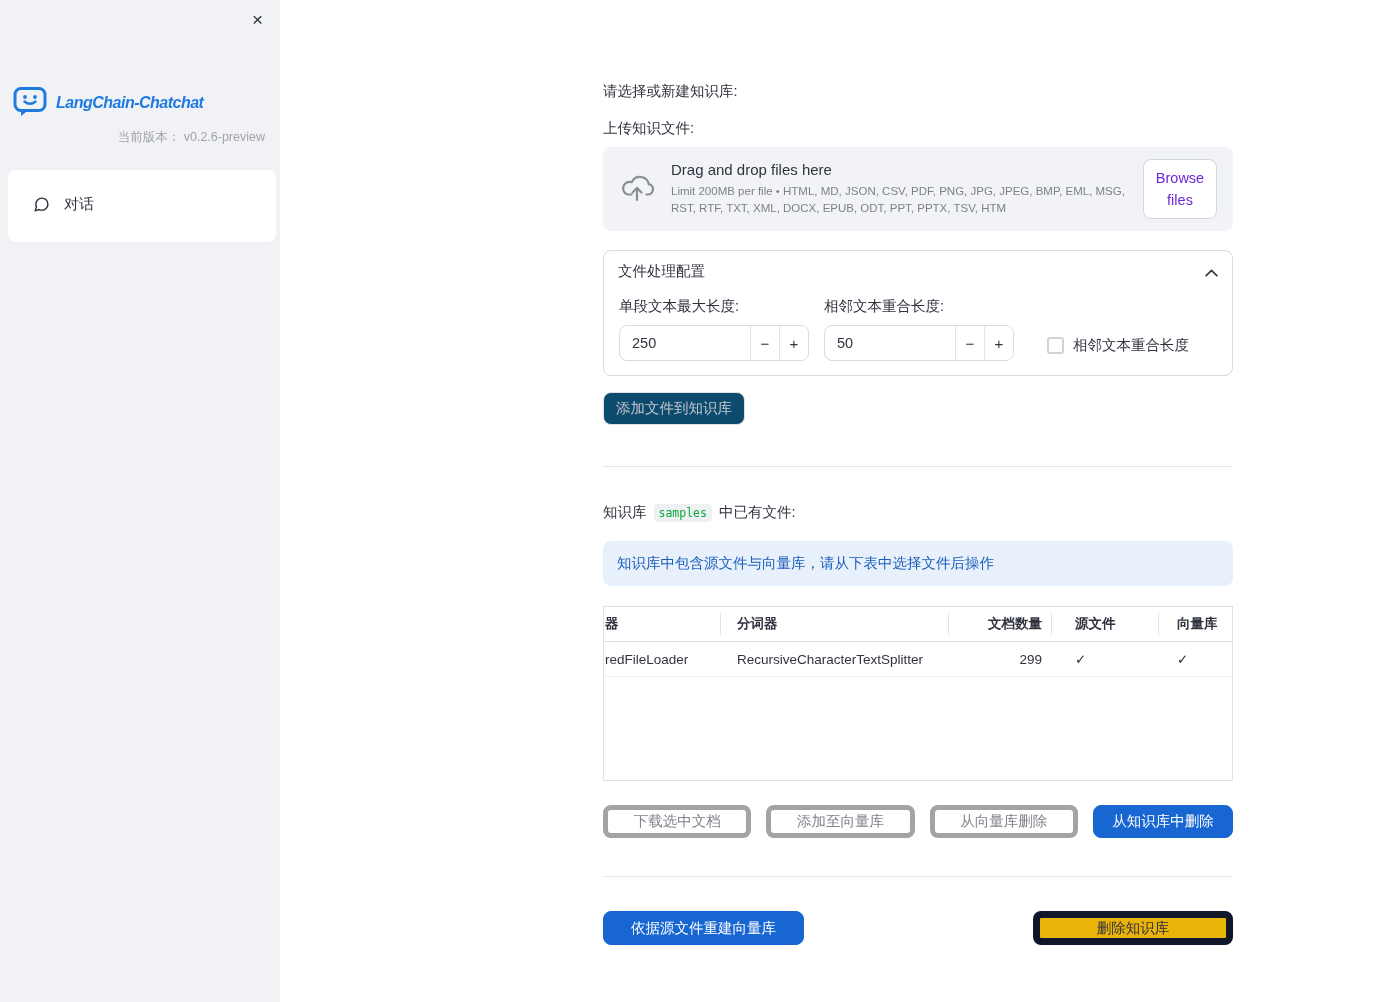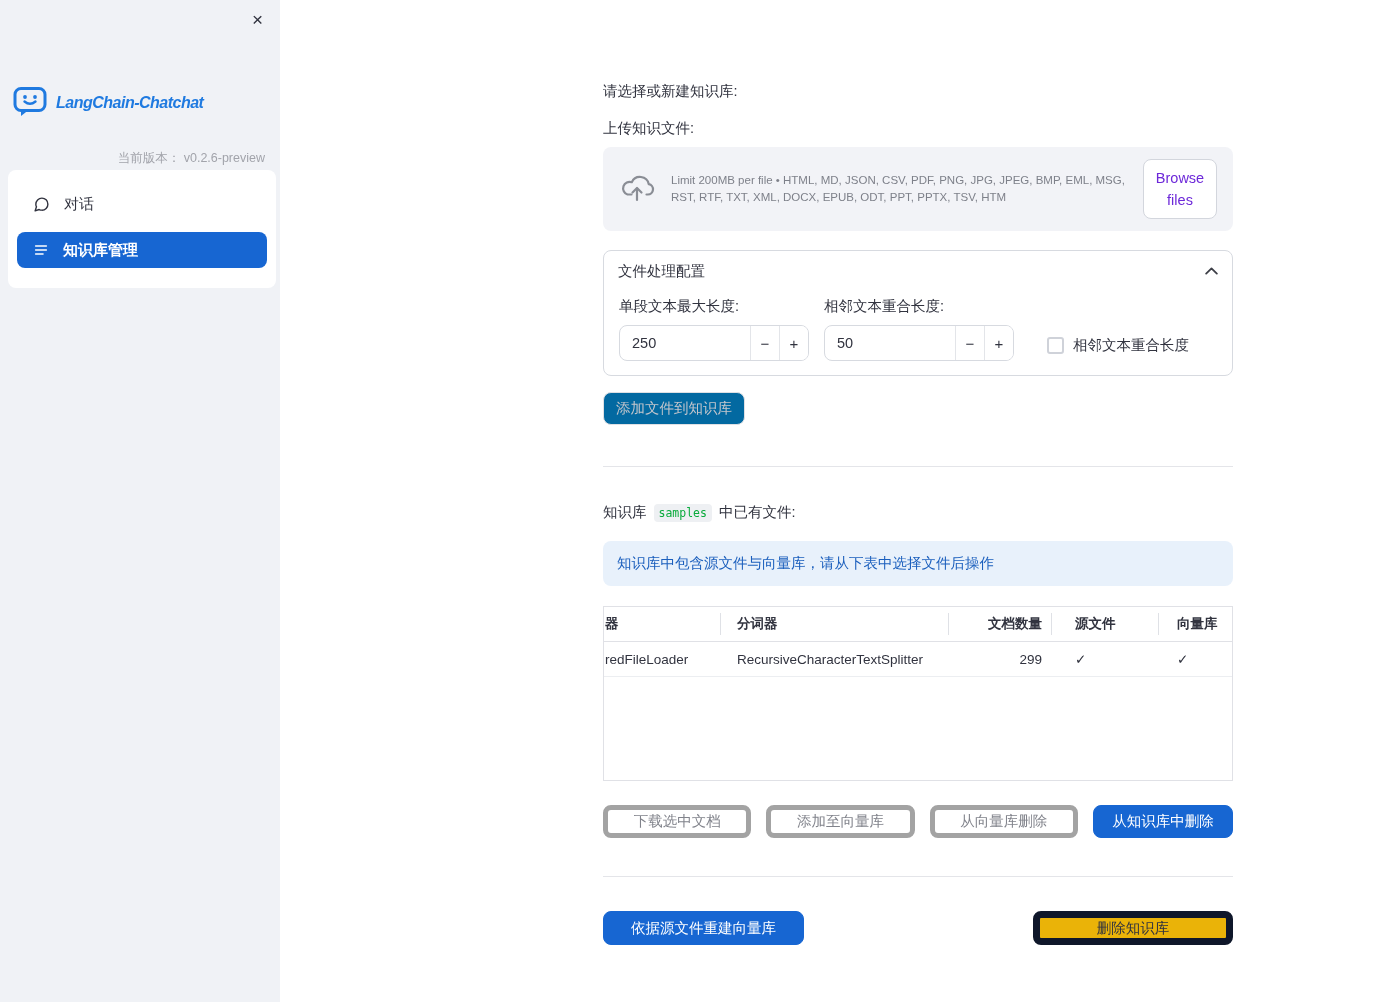--- a/index.html
+++ b/index.html
@@ -24,21 +24,21 @@
   }
   .logo-row {
     position: absolute; top: 86px; left: 13px;
     display: flex; align-items: center; gap: 9px; white-space: nowrap;
   }
   .logo-text {
     color: #1f7ae0; font-size: 16px; font-weight: bold; font-style: italic;
     letter-spacing: -0.5px;
   }
   .version {
-    position: absolute; top: 150px; right: 15px;
+    position: absolute; top: 129px; right: 15px;
     font-size: 12.5px; color: #a2a4ab;
   }
   .menu-card {
     position: absolute; top: 170px; left: 8px; right: 4px;
     background: #ffffff; border-radius: 8px; padding: 16px 9px 20px 9px;
   }
   .menu-item {
     display: flex; align-items: center; gap: 14px;
     height: 36px; padding: 0 10px 0 16px; border-radius: 8px;
     font-size: 15px; cursor: pointer; margin-bottom: 10px;
@@ -68,21 +68,21 @@
   .dz-sub { font-size: 11.5px; color: #7e818a; line-height: 1.45; }
   .browse-btn {
     background: #fff; border: 1px solid #d3d6dd; border-radius: 8px;
     width: 74px; padding: 7px 8px; font-size: 14.5px; text-align: center;
     line-height: 1.55; cursor: pointer; color: #6d28d9;
   }
   .expander {
     margin-top: 19px; border: 1px solid #d7dae0; border-radius: 8px;
   }
   .exp-header {
-    display: flex; align-items: flex-start; justify-content: space-between;
+    display: flex; align-items: center; justify-content: space-between;
     padding: 11px 14px 7px 14px; cursor: pointer;
   }
   .exp-body { display: flex; padding: 9px 14px 14px 15px; }
   .num-col { width: 190px; margin-right: 15px; }
   .num-label { font-size: 14.5px; margin-bottom: 9px; white-space: nowrap; }
   .num-input {
     height: 36px; border: 1px solid #d7dae0; border-radius: 8px;
     display: flex; align-items: stretch; background: #fff; overflow: hidden;
   }
   .num-value { flex: 1; display: flex; align-items: center; padding-left: 12px; }
@@ -95,21 +95,21 @@
   .checkbox {
     width: 17px; height: 17px; border: 2px solid #cfd2d9; border-radius: 3px;
     background: #fff; cursor: pointer; flex: none;
   }
   .btn {
     border-radius: 8px; font-size: 14.5px; cursor: pointer;
     display: inline-flex; align-items: center; justify-content: center;
     font-family: inherit;
   }
   .btn.secondary { background: #eab308; border: 7px solid #0f172a; color: #31333f; }
-  .btn.disabled-light { background: #0369a1; border: 1px solid #dfe0e4; color: #c4c6cc; cursor: default; }
+  .btn.disabled-light { background: #0c4a6e; border: 1px solid #dfe0e4; color: #c4c6cc; cursor: default; }
   .btn.disabled-mid { background: #fff; border: 5px solid #a3a3a3; color: #81838b; cursor: default; }
   .btn.primary { background: #1766d2; border: 1px solid #1766d2; color: #fff; }
   .add-btn { margin-top: 16px; height: 33px; padding: 0 12px; }
   hr.divider { border: none; border-top: 1px solid #e4e5e9; }
   .hr1 { margin-top: 41px; }
   .kb-line { margin-top: 36px; display: flex; align-items: flex-end; gap: 7px; font-size: 14.5px; }
   .kb-code {
     font-family: "DejaVu Sans Mono", "Liberation Mono", monospace;
     font-size: 11.5px; color: #09ab3b; background: #eef0f3;
     padding: 2px 5px; border-radius: 4px;
@@ -167,47 +167,40 @@
 
   <div class="menu-card">
     <div class="menu-item">
       <span class="mi">
         <svg width="17" height="17" viewBox="0 0 24 24" fill="none" stroke="#31333f" stroke-width="2" stroke-linejoin="round">
           <path d="M21 11.5a8.38 8.38 0 0 1-8.5 8.5 8.5 8.5 0 0 1-3.8-.9L3 21l1.9-5.7a8.38 8.38 0 0 1-.9-3.8 8.5 8.5 0 0 1 8.5-8.5 8.38 8.38 0 0 1 8.5 8.5z"></path>
         </svg>
       </span>
       <span>对话</span>
     </div>
-    <div class="menu-item active">
-      <span class="mi">
-        <svg width="16" height="16" viewBox="0 0 24 24" fill="none" stroke="#ffffff" stroke-width="2.4" stroke-linecap="round">
-          <path d="M4 6h16M4 12h16M4 18h11"></path>
-        </svg>
-      </span>
-      <span>知识库管理</span>
-    </div>
   </div>
 </div>
 
 <div class="main">
 
   <div class="field-label">请选择或新建知识库:</div>
 
 
   <div class="field-label upload-label">上传知识文件:</div>
 
   <div class="dropzone">
     <span>
       <svg width="36" height="30" viewBox="0 0 36 30" fill="none" stroke="#8a8d95" stroke-width="2.2" stroke-linecap="round" stroke-linejoin="round">
         <path d="M27.5 21.5h1.3a5.2 5.2 0 0 0 1-10.3 9 9 0 0 0-17-2A6.5 6.5 0 0 0 8.5 21.5h4"></path>
         <path d="M18 27V15.5"></path>
         <path d="M13.5 19.5 18 15l4.5 4.5"></path>
       </svg>
     </span>
     <div class="dz-text">
+      <div class="dz-title">Drag and drop files here</div>
       <div class="dz-sub">Limit 200MB per file • HTML, MD, JSON, CSV, PDF, PNG, JPG, JPEG, BMP, EML, MSG, RST, RTF, TXT, XML, DOCX, EPUB, ODT, PPT, PPTX, TSV, HTM</div>
     </div>
     <button class="browse-btn">Browse files</button>
   </div>
 
   <div class="expander">
     <div class="exp-header">
       <span>文件处理配置</span>
       <span>
         <svg width="13" height="8" viewBox="0 0 14 9" fill="none" stroke="#3d3f47" stroke-width="2" stroke-linecap="round" stroke-linejoin="round">

